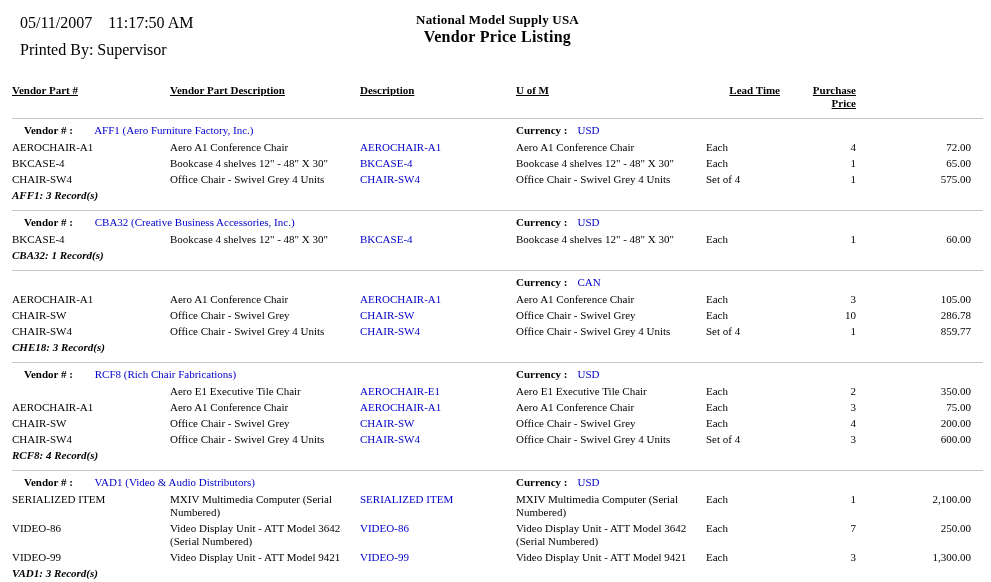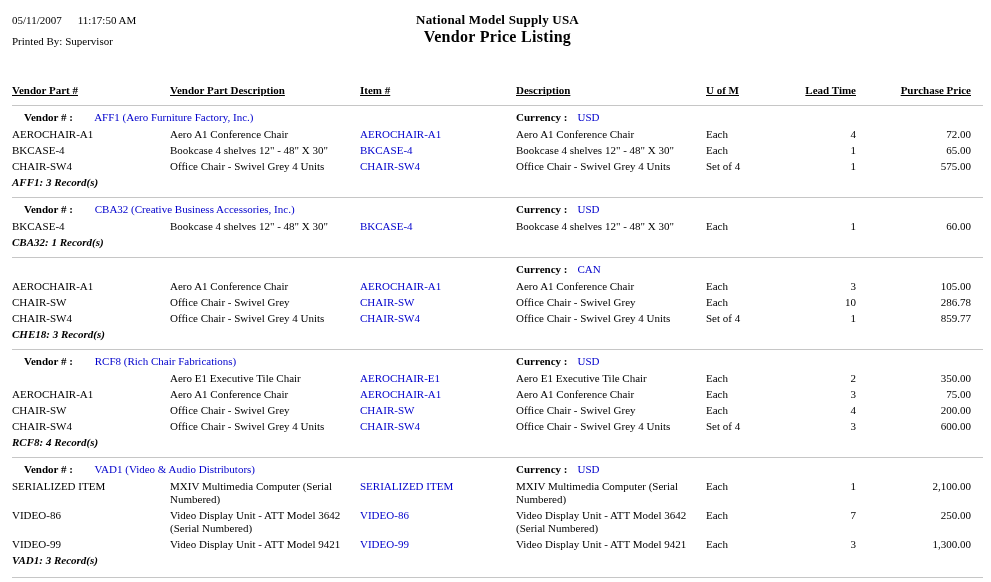--- a/index.html
+++ b/index.html
@@ -8,21 +8,21 @@
   body {
     width: 991px; height: 582px;
     font-family: "Liberation Serif", "DejaVu Serif", serif;
     color: var(--ink);
     overflow: hidden;
   }
   .page { position: relative; width: 991px; height: 582px; padding: 12px 8px 6px 12px; }
 
   
   .report-header { position: relative; height: 58px; }
-  .header-left { position: absolute; left: 0; top: 2px; font-size: 11px; }
+  .header-left { position: absolute; left: 8px; top: 2px; font-size: 16px; }
   .header-left .datetime { margin-bottom: 9px; }
   .header-left .time { margin-left: 16px; }
   .header-center { position: absolute; left: 0; right: 0; top: 0; text-align: center; }
   .company { font-size: 13px; font-weight: bold; letter-spacing: .2px; }
   .title { font-size: 16px; font-weight: bold; letter-spacing: .3px; }
 
   
   .grid {
     display: grid;
     grid-template-columns: 158px 190px 156px 190px 82px 76px 119px;
@@ -71,21 +71,20 @@
     </div>
     <div class="header-center">
       <div class="company">National Model Supply USA</div>
       <div class="title">Vendor Price Listing</div>
     </div>
   </div>
 
   <div class="grid col-headers">
     <div class="c"><span class="hdr">Vendor Part #</span></div>
     <div class="c"><span class="hdr">Vendor Part Description</span></div>
-    <div class="c"><span class="hdr">Item #</span></div>
     <div class="c"><span class="hdr">Description</span></div>
     <div class="c"><span class="hdr">U of M</span></div>
     <div class="c num"><span class="hdr">Lead Time</span></div>
     <div class="c num"><span class="hdr">Purchase Price</span></div>
   </div>
 
   <div>
       <div class="group">
         <div class="grid group-header">
           <div class="gh-vendor"><span class="gh-label">Vendor # :</span><span class="link"> AFF1 (Aero Furniture Factory, Inc.)</span></div>

